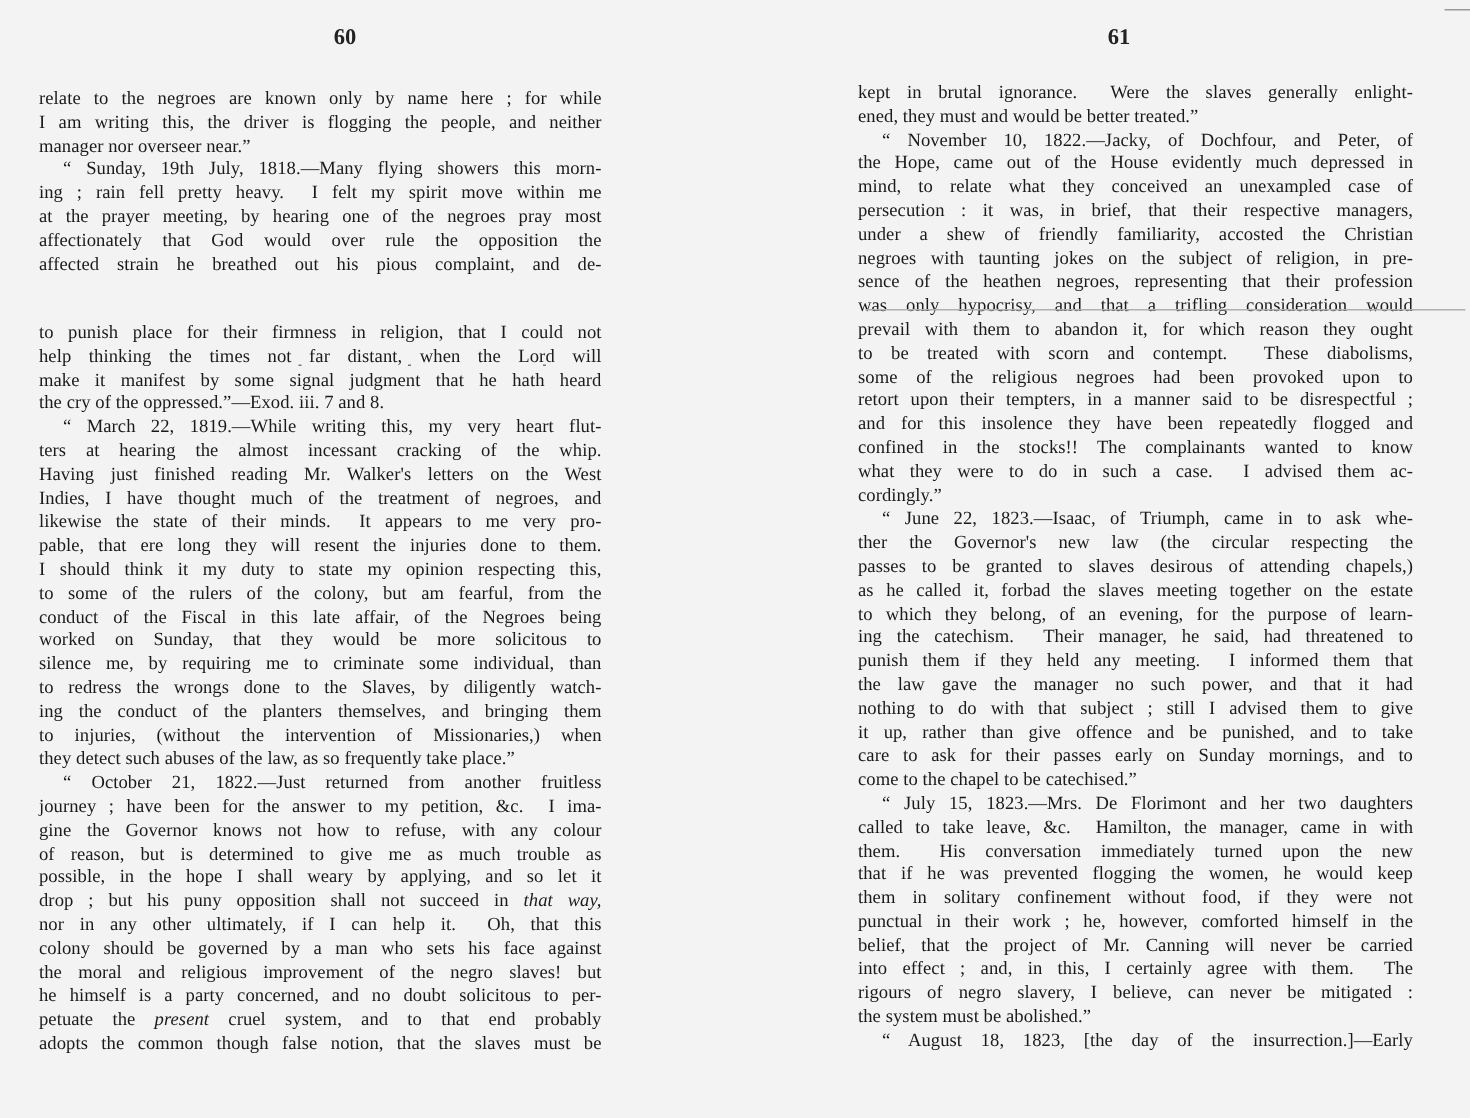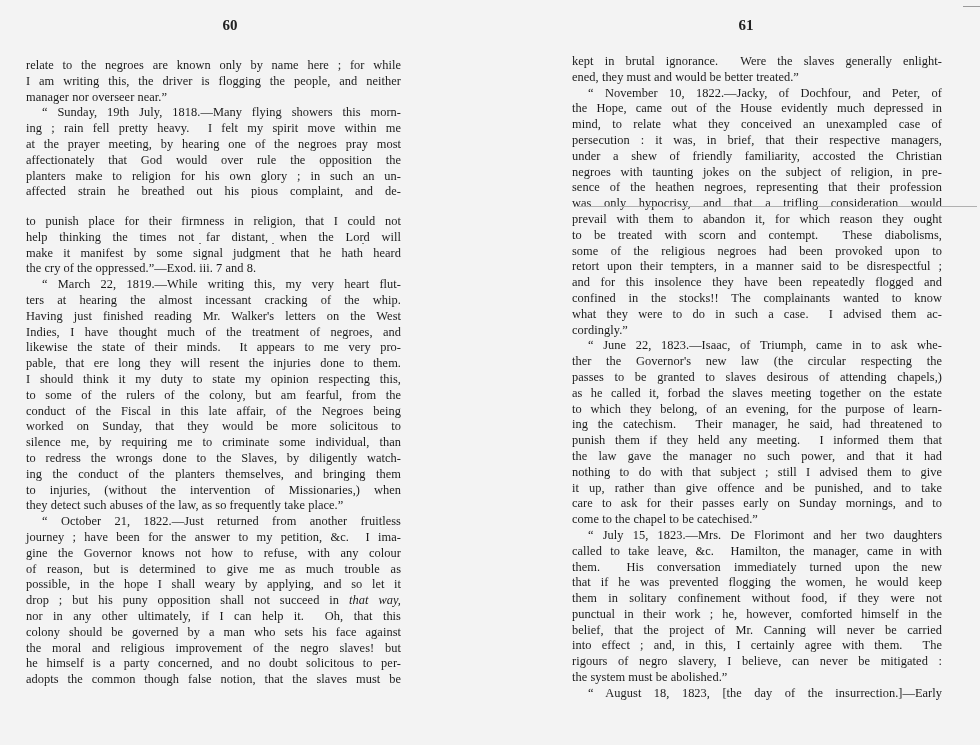--- a/index.html
+++ b/index.html
@@ -69,21 +69,20 @@
 <div class="page page-left">
   <div class="page-number">60</div>
   <div class="text-block block-a">
       <span class="line"><span style="white-space: pre;">relate to the negroes are known only by name here ; for while</span></span>
       <span class="line"><span style="white-space: pre;">I am writing this, the driver is flogging the people, and neither</span></span>
       <span class="line last"><span style="white-space: pre;">manager nor overseer near.”</span></span>
       <span class="line indent"><span style="white-space: pre;">“ Sunday, 19th July, 1818.—Many flying showers this morn-</span></span>
       <span class="line"><span style="white-space: pre;">ing ; rain fell pretty heavy.  I felt my spirit move within me</span></span>
       <span class="line"><span style="white-space: pre;">at the prayer meeting, by hearing one of the negroes pray most</span></span>
       <span class="line"><span style="white-space: pre;">affectionately that God would over rule the opposition the</span></span>
-      <span class="line"><span style="white-space: pre;">planters make to religion for his own glory ; in such an un-</span></span>
       <span class="line"><span style="white-space: pre;">affected strain he breathed out his pious complaint, and de-</span></span>
     </div>
   <div class="text-block block-b">
       <span class="line"><span style="white-space: pre;">to punish place for their firmness in religion, that I could not</span></span>
       <span class="line"><span style="white-space: pre;">help thinking the times not far distant, when the Lord will</span></span>
       <span class="line"><span style="white-space: pre;">make it manifest by some signal judgment that he hath heard</span></span>
       <span class="line last"><span style="white-space: pre;">the cry of the oppressed.”—Exod. iii. 7 and 8.</span></span>
       <span class="line indent"><span style="white-space: pre;">“ March 22, 1819.—While writing this, my very heart flut-</span></span>
       <span class="line"><span style="white-space: pre;">ters at hearing the almost incessant cracking of the whip.</span></span>
       <span class="line"><span style="white-space: pre;">Having just finished reading Mr. Walker's letters on the West</span></span>
@@ -102,20 +101,21 @@
       <span class="line indent"><span style="white-space: pre;">“ October 21, 1822.—Just returned from another fruitless</span></span>
       <span class="line"><span style="white-space: pre;">journey ; have been for the answer to my petition, &amp;c.  I ima-</span></span>
       <span class="line"><span style="white-space: pre;">gine the Governor knows not how to refuse, with any colour</span></span>
       <span class="line"><span style="white-space: pre;">of reason, but is determined to give me as much trouble as</span></span>
       <span class="line"><span style="white-space: pre;">possible, in the hope I shall weary by applying, and so let it</span></span>
       <span class="line"><span style="white-space: pre;">drop ; but his puny opposition shall not succeed in </span><em>that way,</em></span>
       <span class="line"><span style="white-space: pre;">nor in any other ultimately, if I can help it.  Oh, that this</span></span>
       <span class="line"><span style="white-space: pre;">colony should be governed by a man who sets his face against</span></span>
       <span class="line"><span style="white-space: pre;">the moral and religious improvement of the negro slaves! but</span></span>
       <span class="line"><span style="white-space: pre;">he himself is a party concerned, and no doubt solicitous to per-</span></span>
+      <span class="line"><span style="white-space: pre;">petuate the </span><em>present</em><span> cruel system, and to that end probably</span></span>
       <span class="line"><span style="white-space: pre;">adopts the common though false notion, that the slaves must be</span></span>
     </div>
 </div>
 
 <div class="page page-right">
   <div class="page-number">61</div>
   <div class="text-block block-a">
       <span class="line"><span style="white-space: pre;">kept in brutal ignorance.  Were the slaves generally enlight-</span></span>
       <span class="line last"><span style="white-space: pre;">ened, they must and would be better treated.”</span></span>
       <span class="line indent"><span style="white-space: pre;">“ November 10, 1822.—Jacky, of Dochfour, and Peter, of</span></span>

